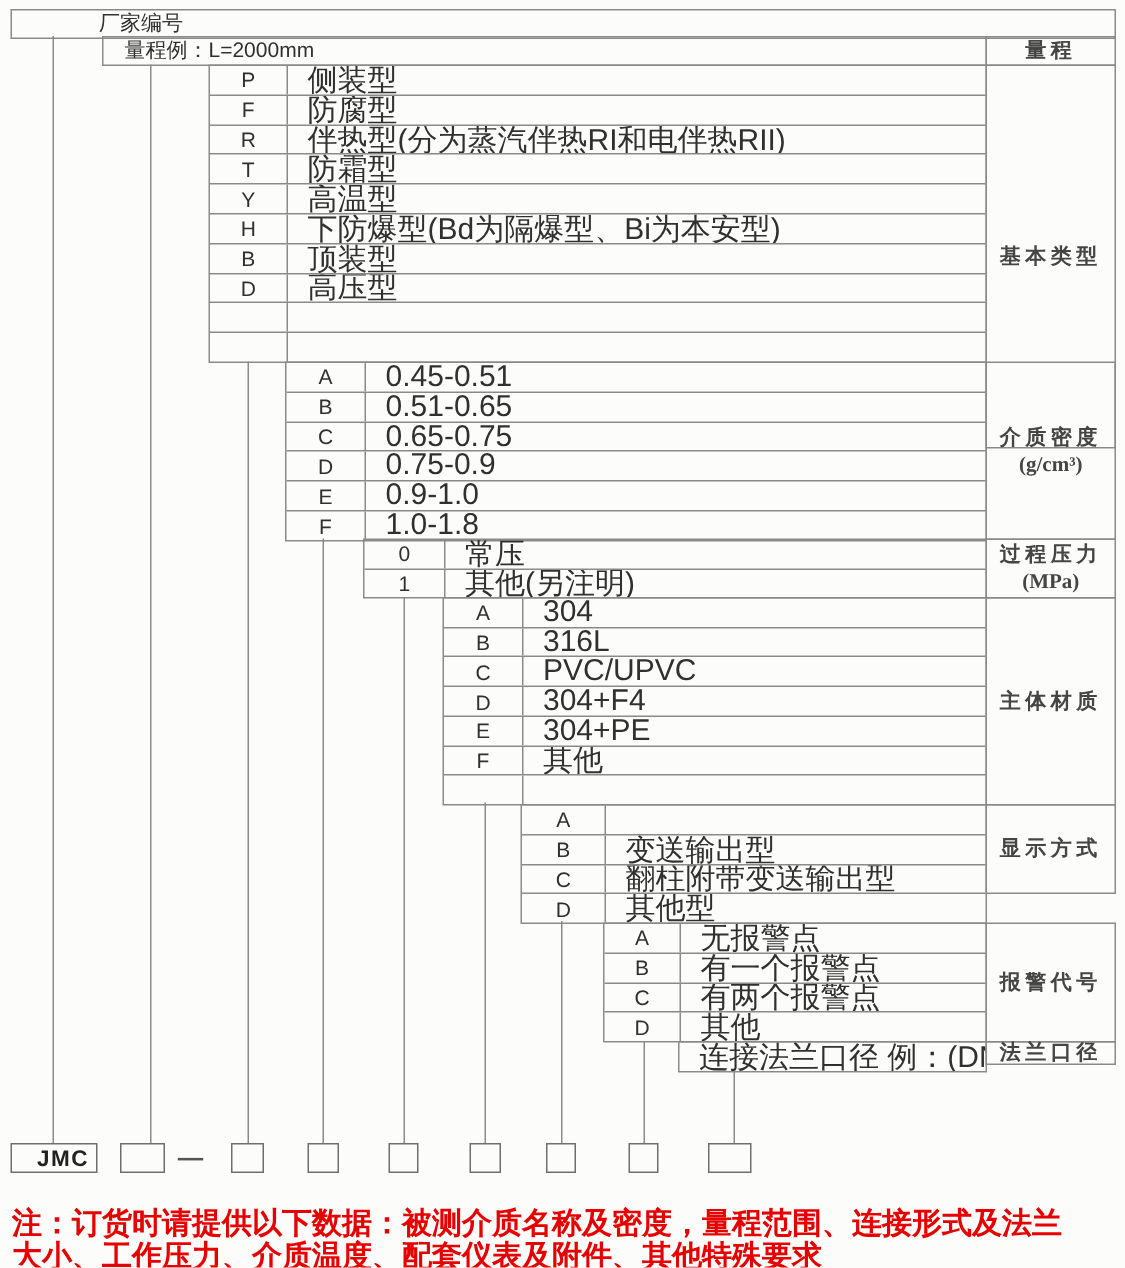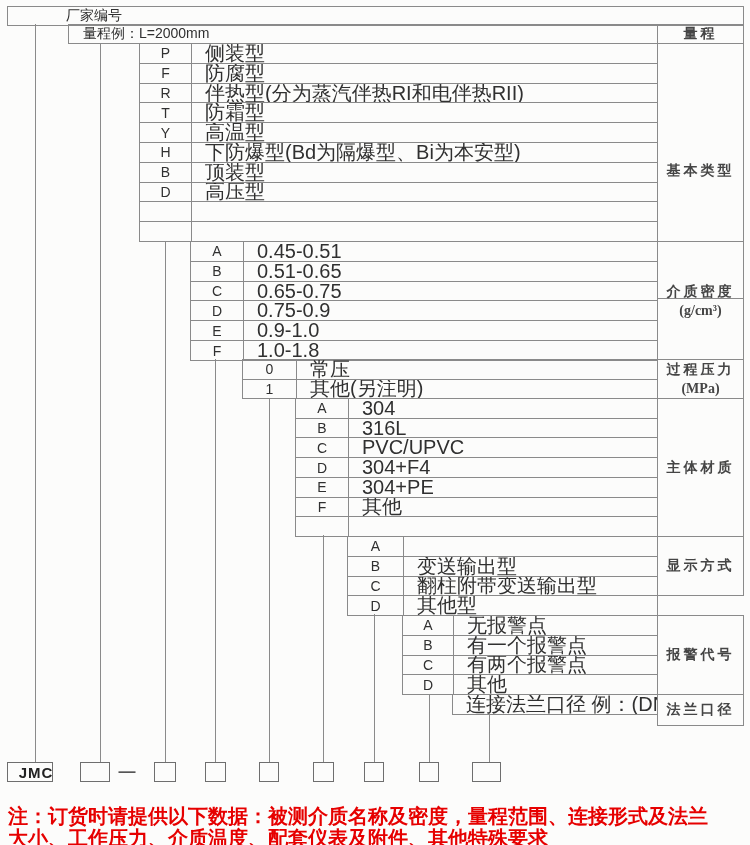--- a/index.html
+++ b/index.html
@@ -219,35 +219,35 @@
   </div>
   <div class="lab" style="top:398px;height:139px;">
     <span>主体材质</span>
   </div>
   <div class="lab" style="top:536px;height:60px;">
     <span>显示方式</span>
   </div>
   <div class="lab" style="top:615px;height:80px;">
     <span>报警代号</span>
   </div>
-  <div class="lab" style="top:694px;height:32px;">
+  <div class="lab" style="top:694px;height:16px;">
     <span>法兰口径</span>
   </div>
 
   <div class="vline" style="left:35px;top:24px;height:738px;"></div>
   <div class="vline" style="left:100px;top:43px;height:719px;"></div>
   <div class="vline" style="left:165px;top:241px;height:521px;"></div>
   <div class="vline" style="left:215px;top:359px;height:403px;"></div>
   <div class="vline" style="left:269px;top:398px;height:364px;"></div>
   <div class="vline" style="left:323px;top:535px;height:227px;"></div>
   <div class="vline" style="left:374px;top:614px;height:148px;"></div>
   <div class="vline" style="left:429px;top:694px;height:68px;"></div>
   <div class="vline" style="left:489px;top:714px;height:48px;"></div>
 
-  <div class="bbox jmc" style="left:7px;width:46px;padding-left:12px;">
+  <div class="bbox jmc" style="left:7px;width:58px;padding-left:12px;">
     <span>JMC</span>
   </div>
   <div class="bbox" style="left:80px;width:30px;"></div>
   <div class="dash" style="left:114px;width:26px;">—</div>
   <div class="bbox" style="left:154px;width:22px;"></div>
   <div class="bbox" style="left:205px;width:21px;"></div>
   <div class="bbox" style="left:259px;width:20px;"></div>
   <div class="bbox" style="left:313px;width:21px;"></div>
   <div class="bbox" style="left:364px;width:20px;"></div>
   <div class="bbox" style="left:419px;width:20px;"></div>

